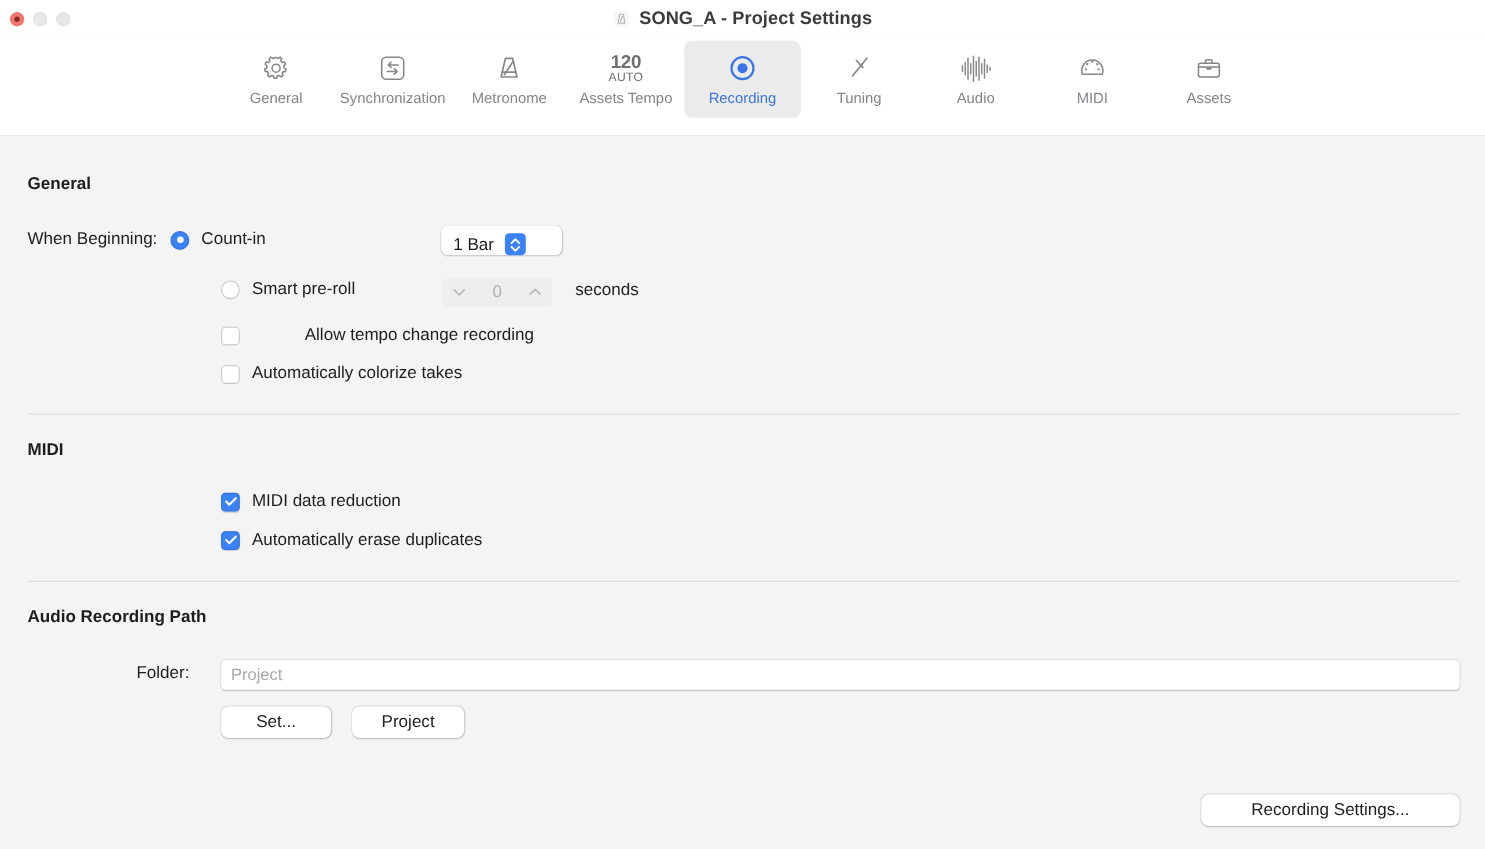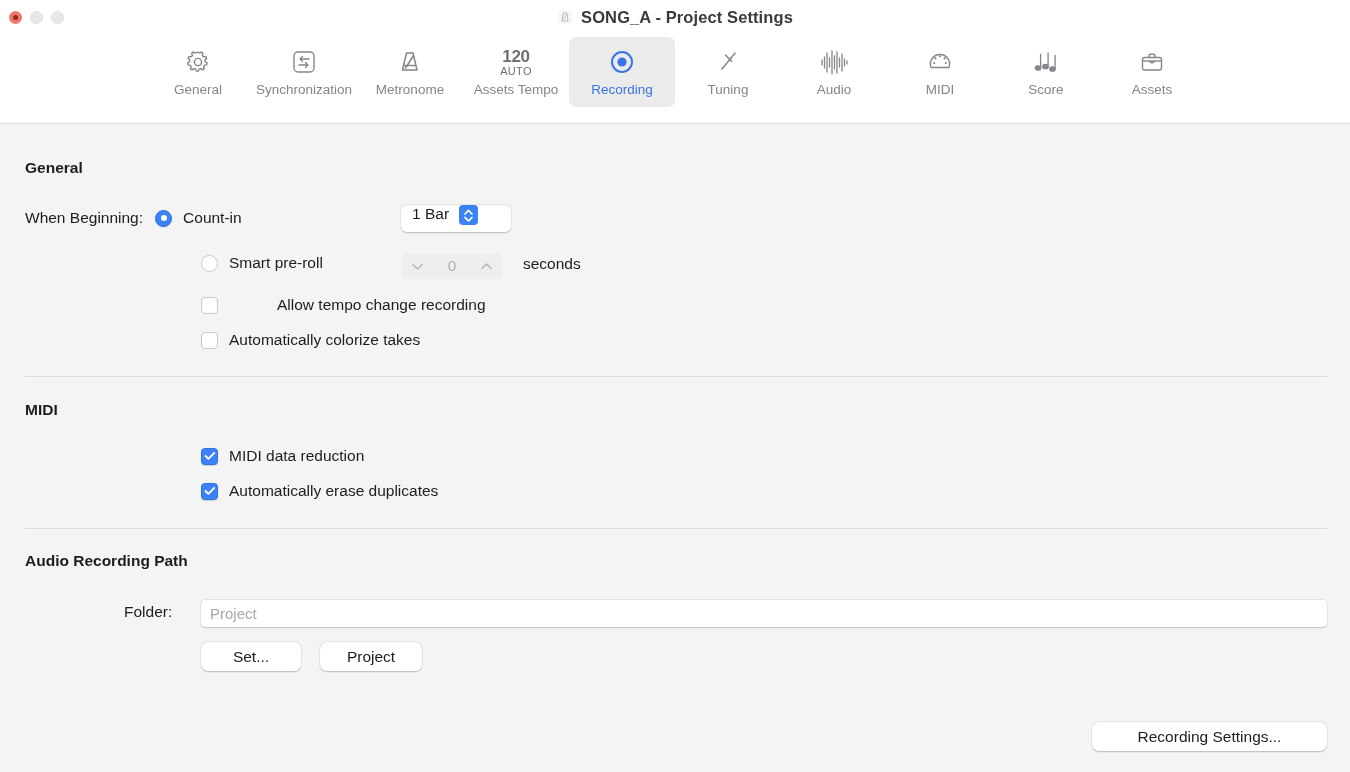--- a/index.html
+++ b/index.html
@@ -196,21 +196,21 @@
     white-space: nowrap;
   }
 
   
   .popup {
     height: 27px;
     background: #ffffff;
     border-radius: 6px;
     box-shadow: 0 0.5px 1.5px rgba(0,0,0,0.22), 0 0 0 0.5px rgba(0,0,0,0.06);
     display: flex;
-    align-items: flex-start;
+    align-items: flex-end;
     padding: 0 4px 0 11px;
     gap: 10px;
   }
   .popup-val {
     font-size: 15.5px;
     color: #1d1d1f;
     white-space: nowrap;
   }
   .popup-arrows {
     width: 19px; height: 20px;
@@ -381,35 +381,20 @@
         <circle cx="14" cy="8.2" r="1.05" fill="#85858a" stroke="none"></circle>
         <circle cx="9.4" cy="10.4" r="1.05" fill="#85858a" stroke="none"></circle>
         <circle cx="18.6" cy="10.4" r="1.05" fill="#85858a" stroke="none"></circle>
         <circle cx="8.2" cy="15" r="1.05" fill="#85858a" stroke="none"></circle>
         <circle cx="19.8" cy="15" r="1.05" fill="#85858a" stroke="none"></circle>
       </svg>
     </span>
     <span class="tblabel">MIDI</span>
   </div>
 
-  <div class="tbitem">
-    <span class="tbicon">
-      <svg width="30" height="28" viewBox="0 0 30 28" fill="none">
-        <g fill="#85858a" stroke="#85858a" stroke-width="1.3">
-          <ellipse cx="7" cy="20" rx="2.7" ry="2.2"></ellipse>
-          <line x1="9.6" y1="20" x2="9.6" y2="6.5" stroke-linecap="round"></line>
-          <ellipse cx="14.5" cy="18.5" rx="2.7" ry="2.2"></ellipse>
-          <line x1="17.1" y1="18.5" x2="17.1" y2="5" stroke-linecap="round"></line>
-          <ellipse cx="21.5" cy="21" rx="2.7" ry="2.2"></ellipse>
-          <line x1="24.1" y1="21" x2="24.1" y2="7.5" stroke-linecap="round"></line>
-        </g>
-      </svg>
-    </span>
-    <span class="tblabel">Score</span>
-  </div>
 
 
   <div class="tbitem">
     <span class="tbicon">
       <svg width="28" height="28" viewBox="0 0 28 28" fill="none" stroke="#85858a" stroke-width="1.4">
         <rect x="4.5" y="9.5" width="19" height="12.5" rx="2"></rect>
         <path d="M11 9.5 V7.6 a1.3 1.3 0 0 1 1.3-1.3 h3.4 a1.3 1.3 0 0 1 1.3 1.3 V9.5" stroke-linejoin="round"></path>
         <path d="M4.5 13 h19"></path>
         <path d="M12.3 13 v1.6 h3.4 V13" stroke-linejoin="round"></path>
       </svg>

